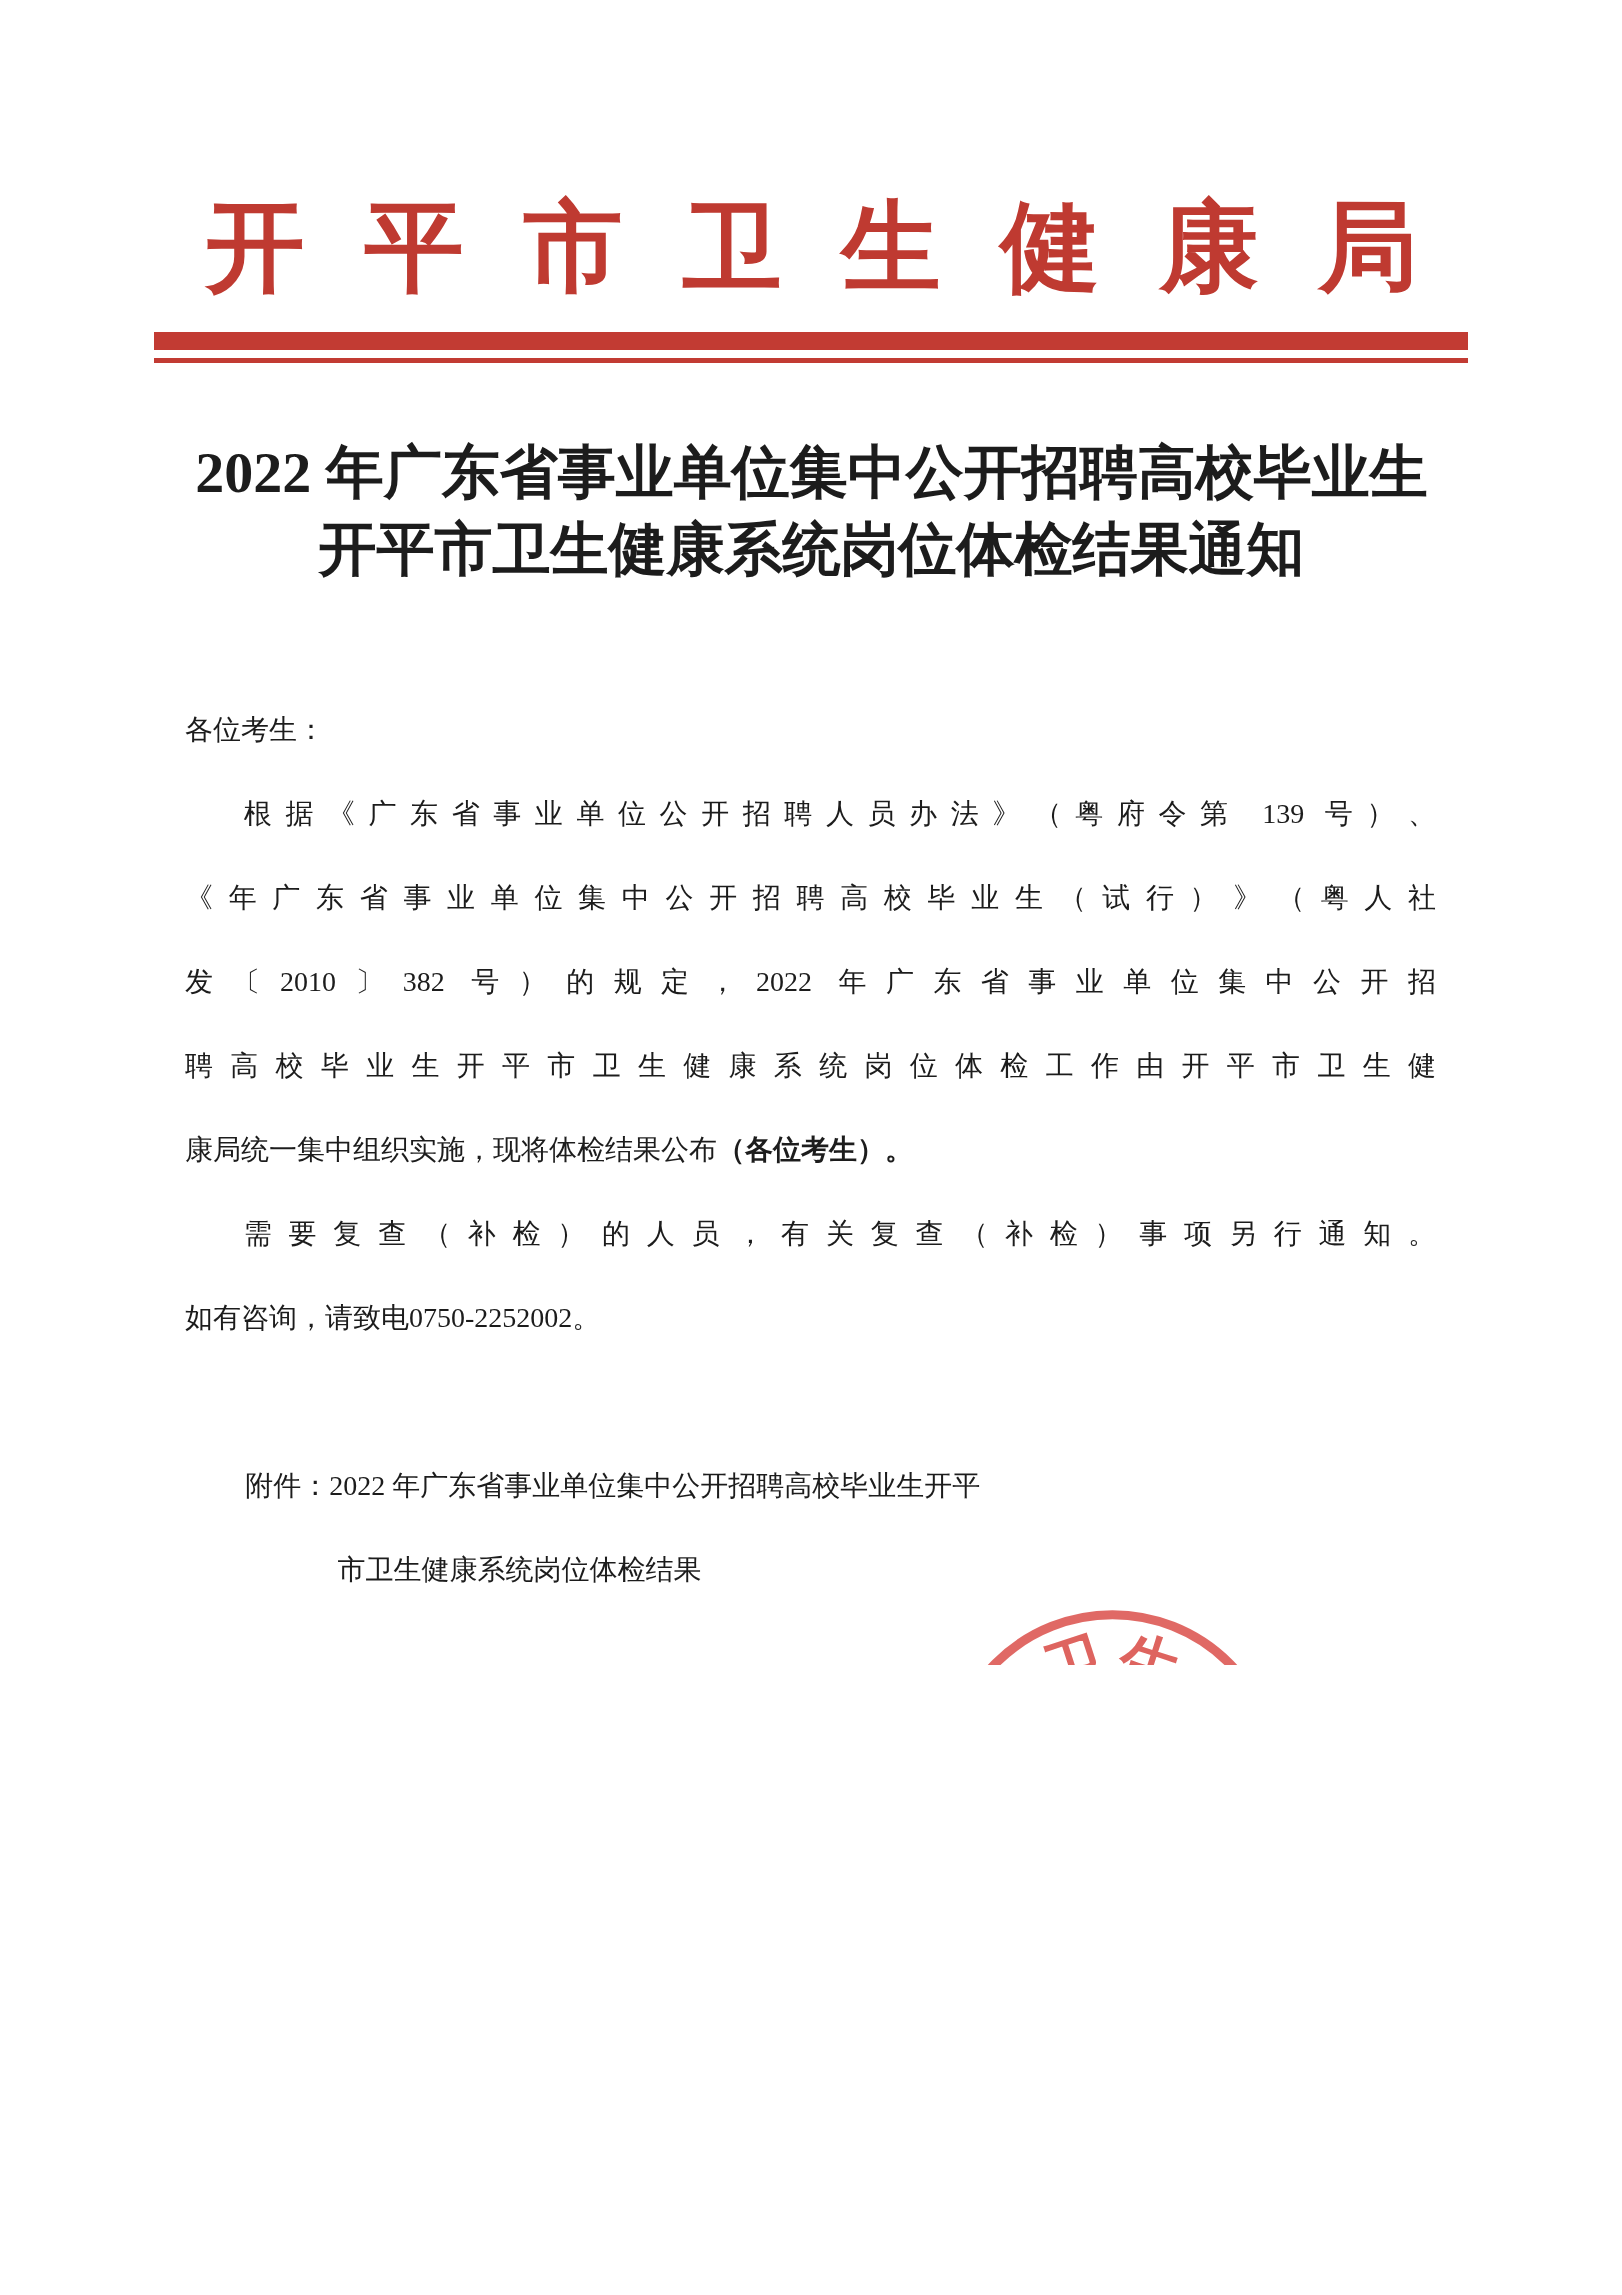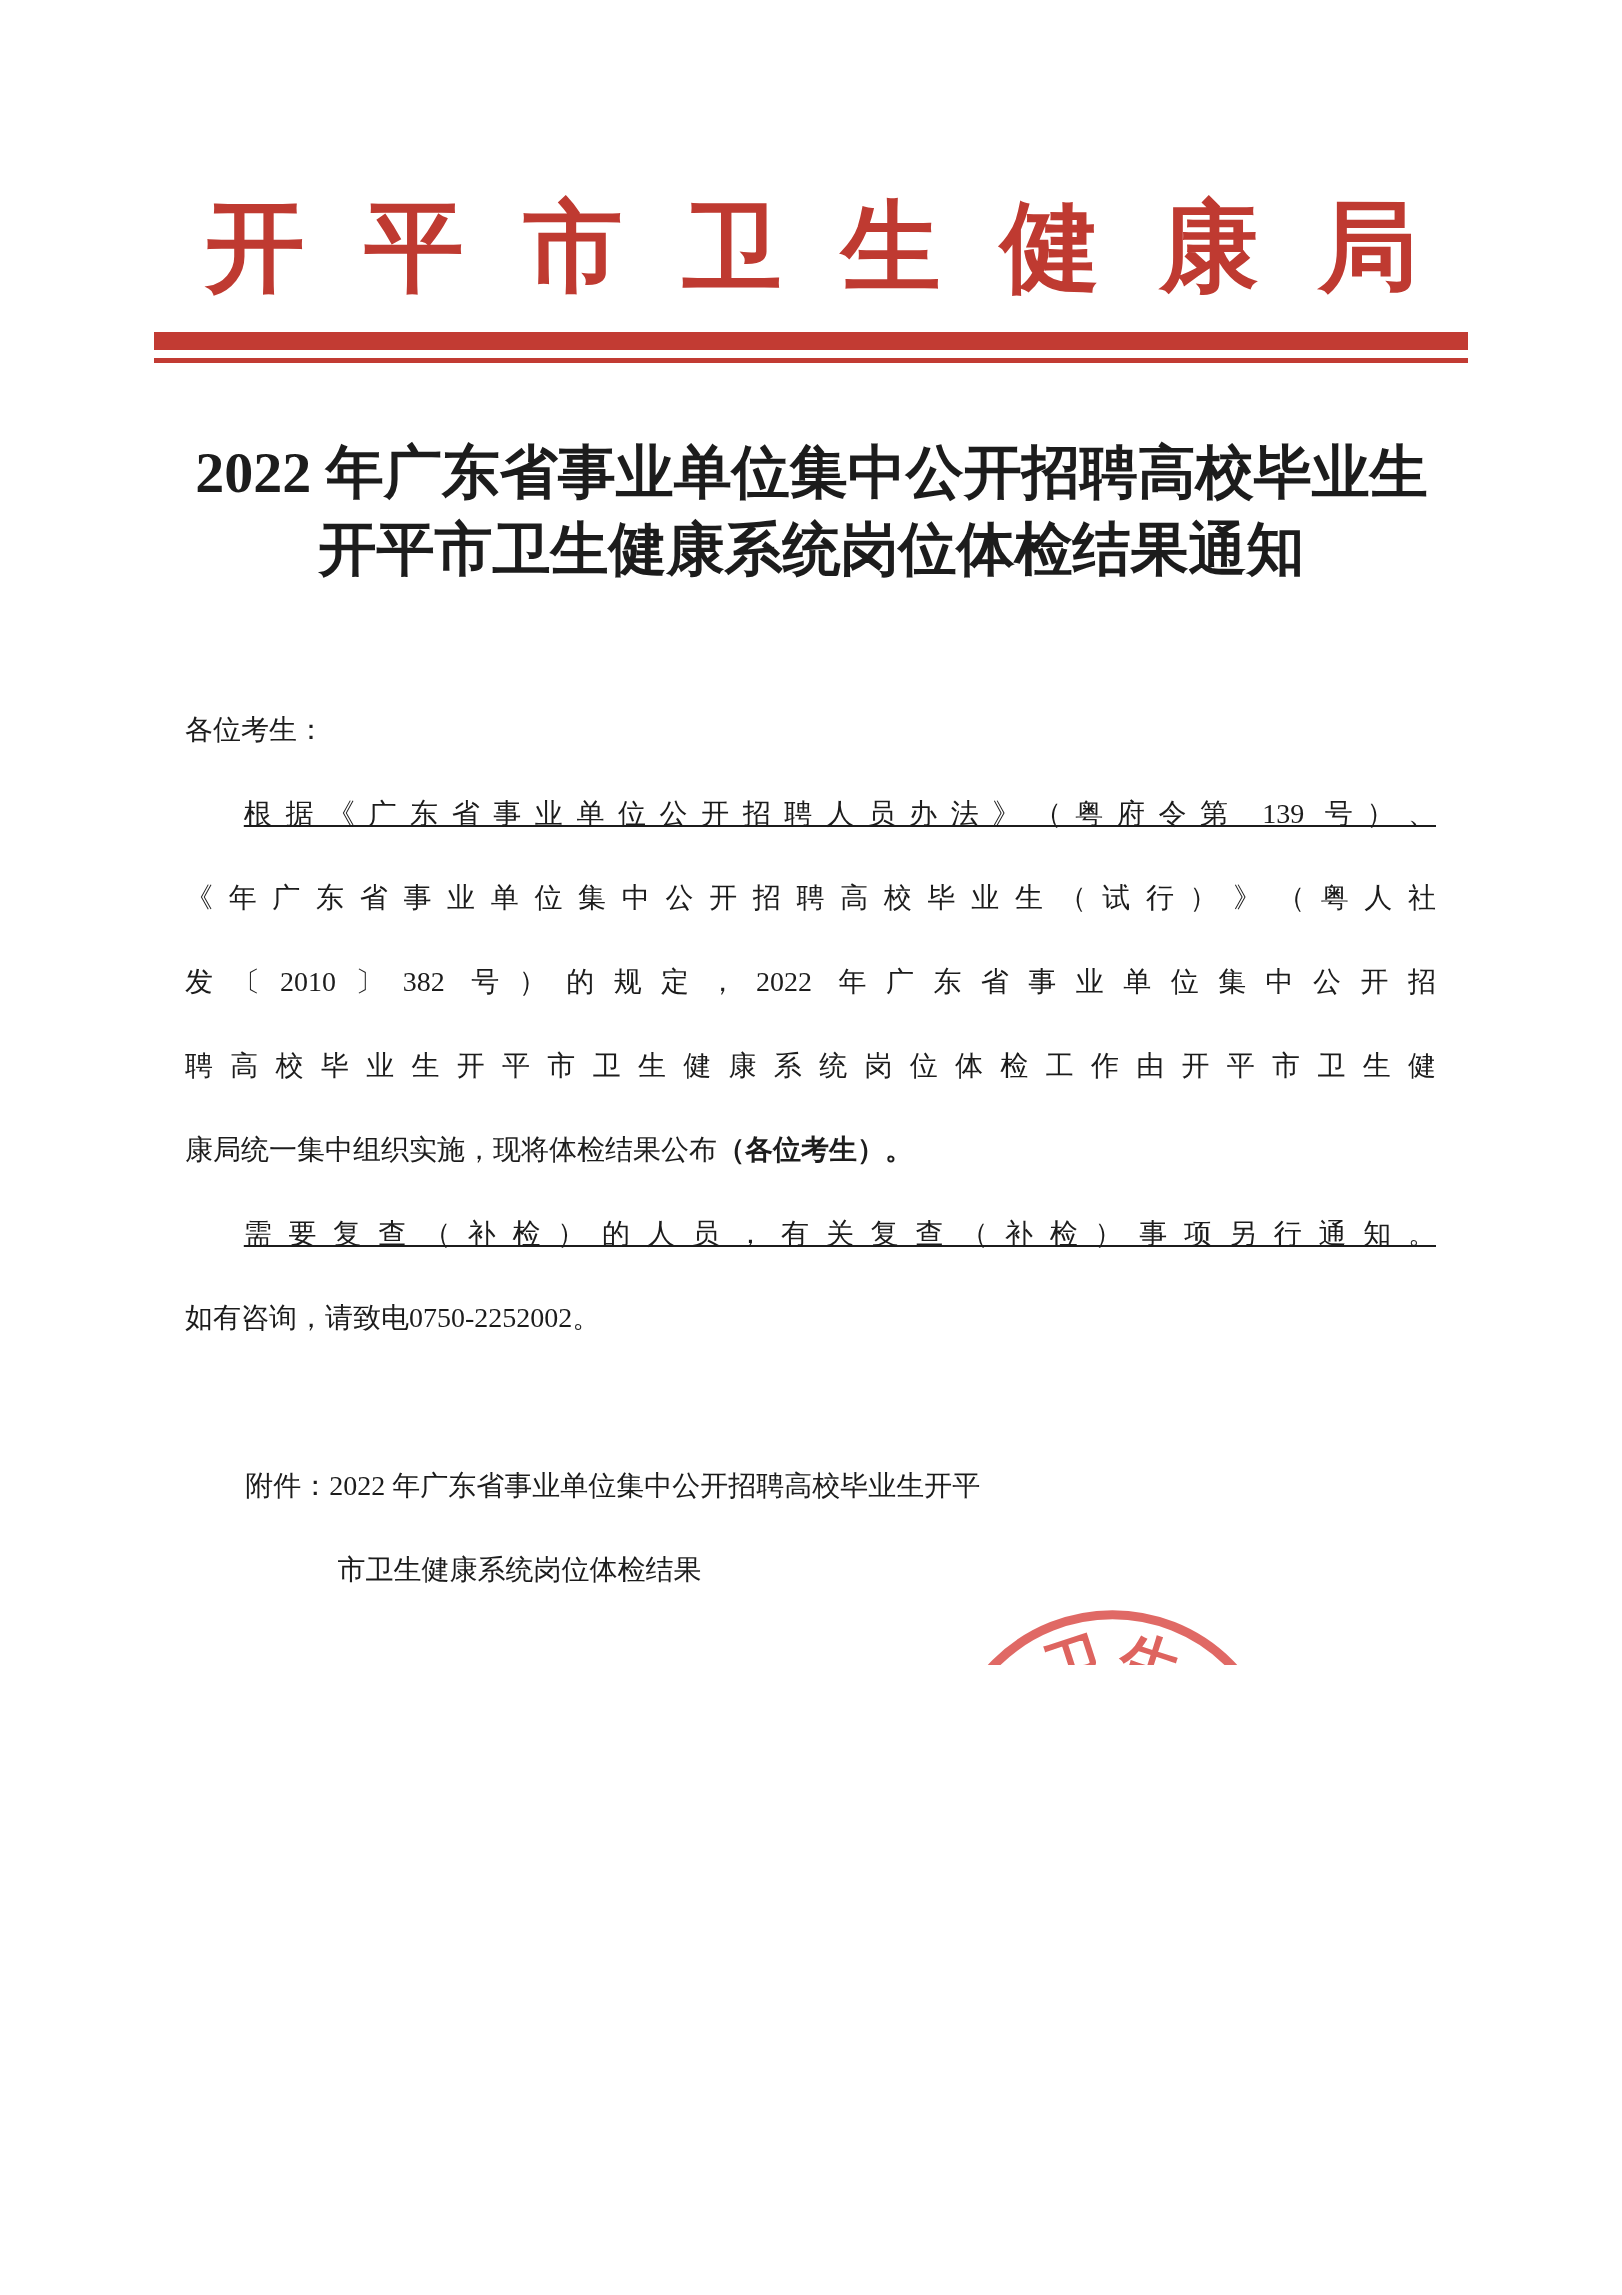--- a/index.html
+++ b/index.html
@@ -54,21 +54,21 @@
   .content {
     position: absolute;
     left: 185px;
     top: 688px;
     width: 1251px;
     font-size: 28px;
     line-height: 84px;
   }
   .bline { width: 100%; }
   .j { text-align: justify; text-align-last: justify; text-justify: inter-character; }
-  .indent { text-indent: 2.1em; text-decoration: underline; }
+  .indent { text-indent: 2.1em; }
   .bold { font-weight: 700; }
   .attach-block { margin-top: 84px; margin-left: 2.15em; }
   .attach-wrap { padding-left: 3.3em; }
   
   .sig-name {
     position: absolute;
     left: 898px;
     top: 1762px;
     font-size: 44px;
     letter-spacing: 2.6px;

